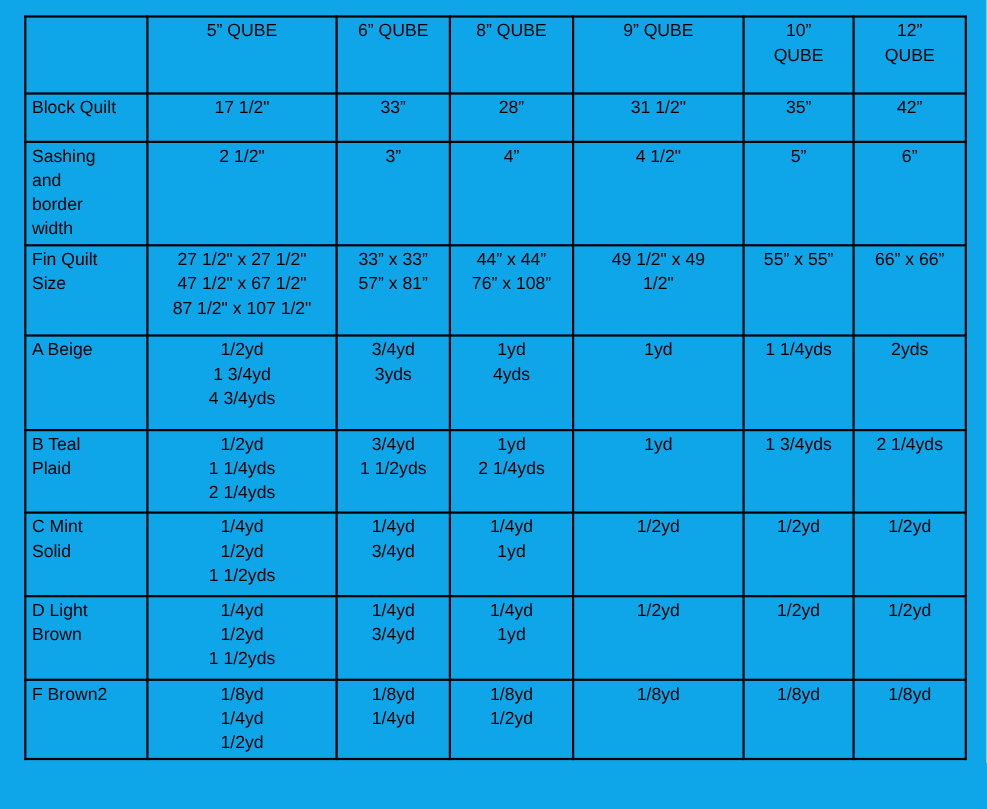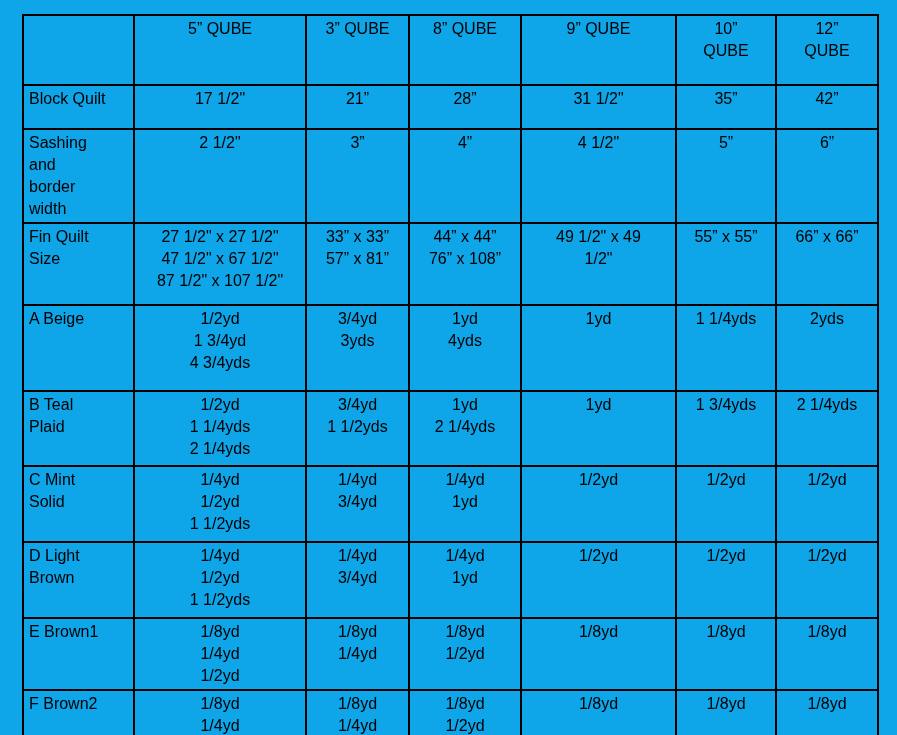--- a/index.html
+++ b/index.html
@@ -77,34 +77,34 @@
         <col class="c2">
         <col class="c3">
         <col class="c4">
         <col class="c5">
         <col class="c6">
     </colgroup>
     <thead>
       <tr id="header-row">
           <th class="col-header"></th>
           <th class="col-header">5” QUBE</th>
-          <th class="col-header">3” QUBE</th>
+          <th class="col-header">6” QUBE</th>
           <th class="col-header">8” QUBE</th>
           <th class="col-header">9” QUBE</th>
           <th class="col-header">10”
 QUBE</th>
           <th class="col-header">12”
 QUBE</th>
         </tr>
     </thead>
     <tbody id="table-body">
         <tr>
           <td class="row-label">Block Quilt</td>
           <td class="value-cell">17 1/2"</td>
-          <td class="value-cell">21”</td>
+          <td class="value-cell">33”</td>
           <td class="value-cell">28”</td>
           <td class="value-cell">31 1/2"</td>
           <td class="value-cell">35”</td>
           <td class="value-cell">42”</td>
         </tr>
         <tr>
           <td class="row-label">Sashing
 and
 border
 width</td>
@@ -179,33 +179,20 @@
 1 1/2yds</td>
           <td class="value-cell">1/4yd
 3/4yd</td>
           <td class="value-cell">1/4yd
 1yd</td>
           <td class="value-cell">1/2yd</td>
           <td class="value-cell">1/2yd</td>
           <td class="value-cell">1/2yd</td>
         </tr>
         <tr>
-          <td class="row-label">E Brown1</td>
-          <td class="value-cell">1/8yd
-1/4yd
-1/2yd</td>
-          <td class="value-cell">1/8yd
-1/4yd</td>
-          <td class="value-cell">1/8yd
-1/2yd</td>
-          <td class="value-cell">1/8yd</td>
-          <td class="value-cell">1/8yd</td>
-          <td class="value-cell">1/8yd</td>
-        </tr>
-        <tr>
           <td class="row-label">F Brown2</td>
           <td class="value-cell">1/8yd
 1/4yd
 1/2yd</td>
           <td class="value-cell">1/8yd
 1/4yd</td>
           <td class="value-cell">1/8yd
 1/2yd</td>
           <td class="value-cell">1/8yd</td>
           <td class="value-cell">1/8yd</td>

